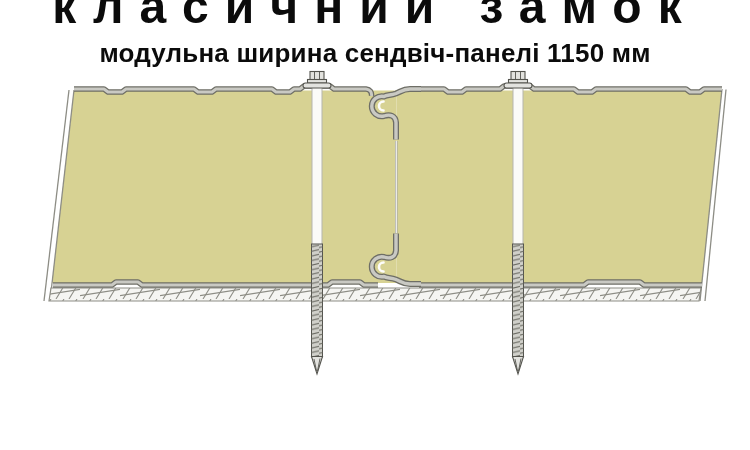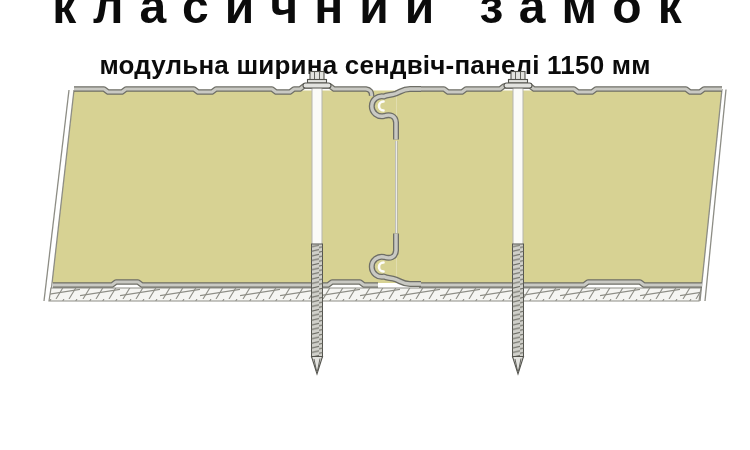--- a/index.html
+++ b/index.html
@@ -8,21 +8,21 @@
     background:var(--background,#fff);
     font-family:"Liberation Sans",sans-serif;
   }
   .title{
     position:absolute;top:-17px;left:0;right:0;margin:0;
     text-align:center;line-height:1;
     font-size:48px;font-weight:700;color:var(--text,#0b0b0b);
     letter-spacing:16px;white-space:nowrap;
   }
   .subtitle{
-    position:absolute;top:40px;left:0;right:0;margin:12px;
+    position:absolute;top:40px;left:0;right:0;margin:0;
     text-align:center;line-height:1;
     font-size:26px;font-weight:700;color:var(--text,#0b0b0b);
     letter-spacing:0.2px;white-space:nowrap;
   }
   svg.diagram{position:absolute;left:0;top:0;}
   .core{fill:var(--panel-core,#d7d293);stroke:none;}
   .band-dark{fill:none;stroke:var(--facing-dark,#6e6e66);stroke-width:5.5;stroke-linejoin:round;stroke-linecap:butt;}
   .band-light{fill:none;stroke:var(--facing-light,#c9c9c3);stroke-width:3;stroke-linejoin:round;stroke-linecap:butt;}
   .lock-dark{fill:none;stroke:var(--facing-dark,#6e6e66);stroke-width:6;stroke-linejoin:round;}
   .lock-light{fill:none;stroke:var(--facing-light,#c9c9c3);stroke-width:3.4;stroke-linejoin:round;}

